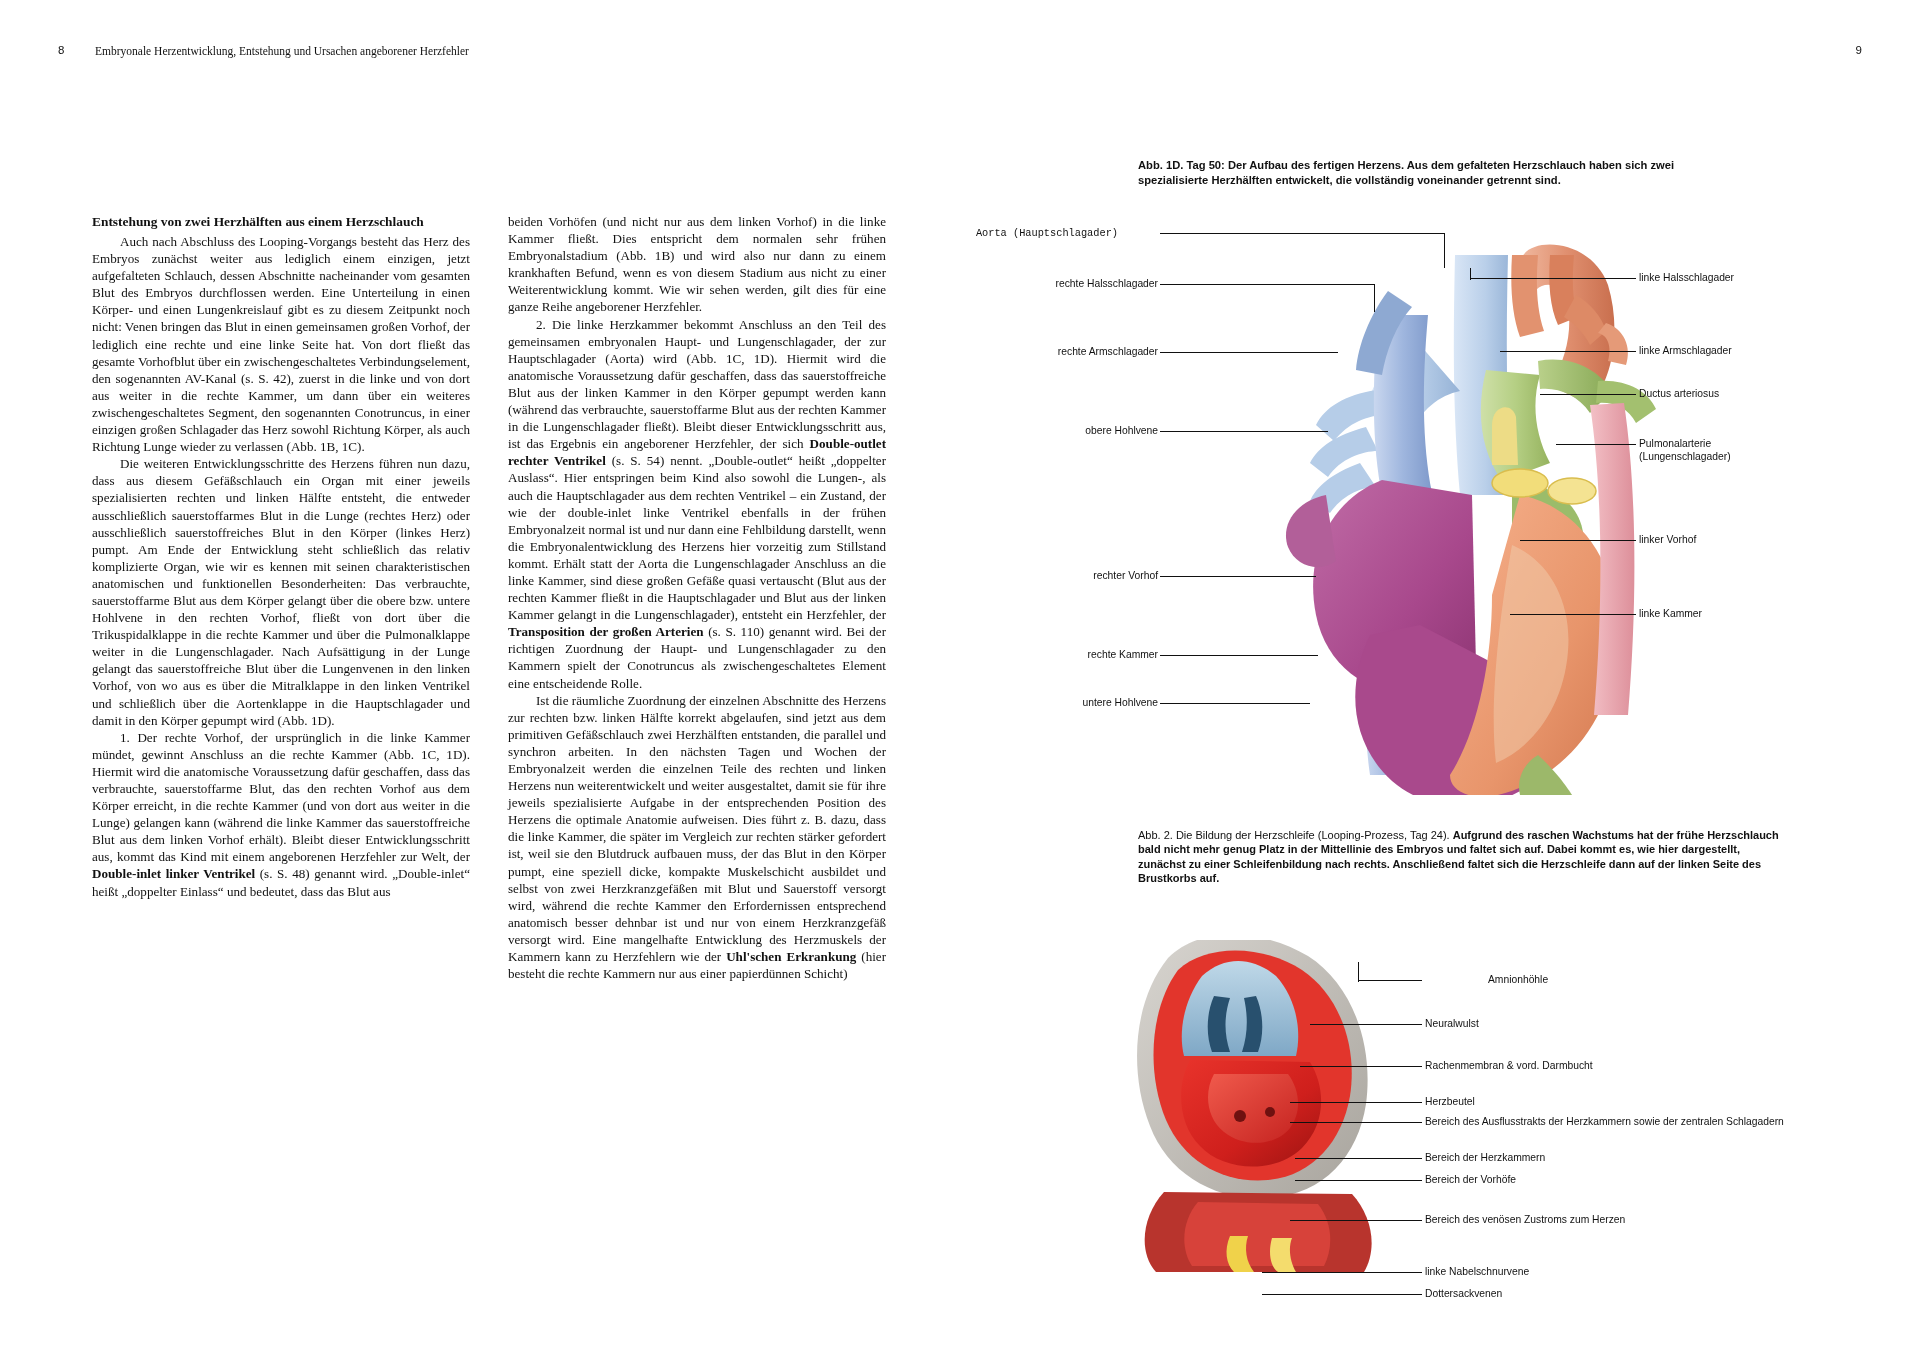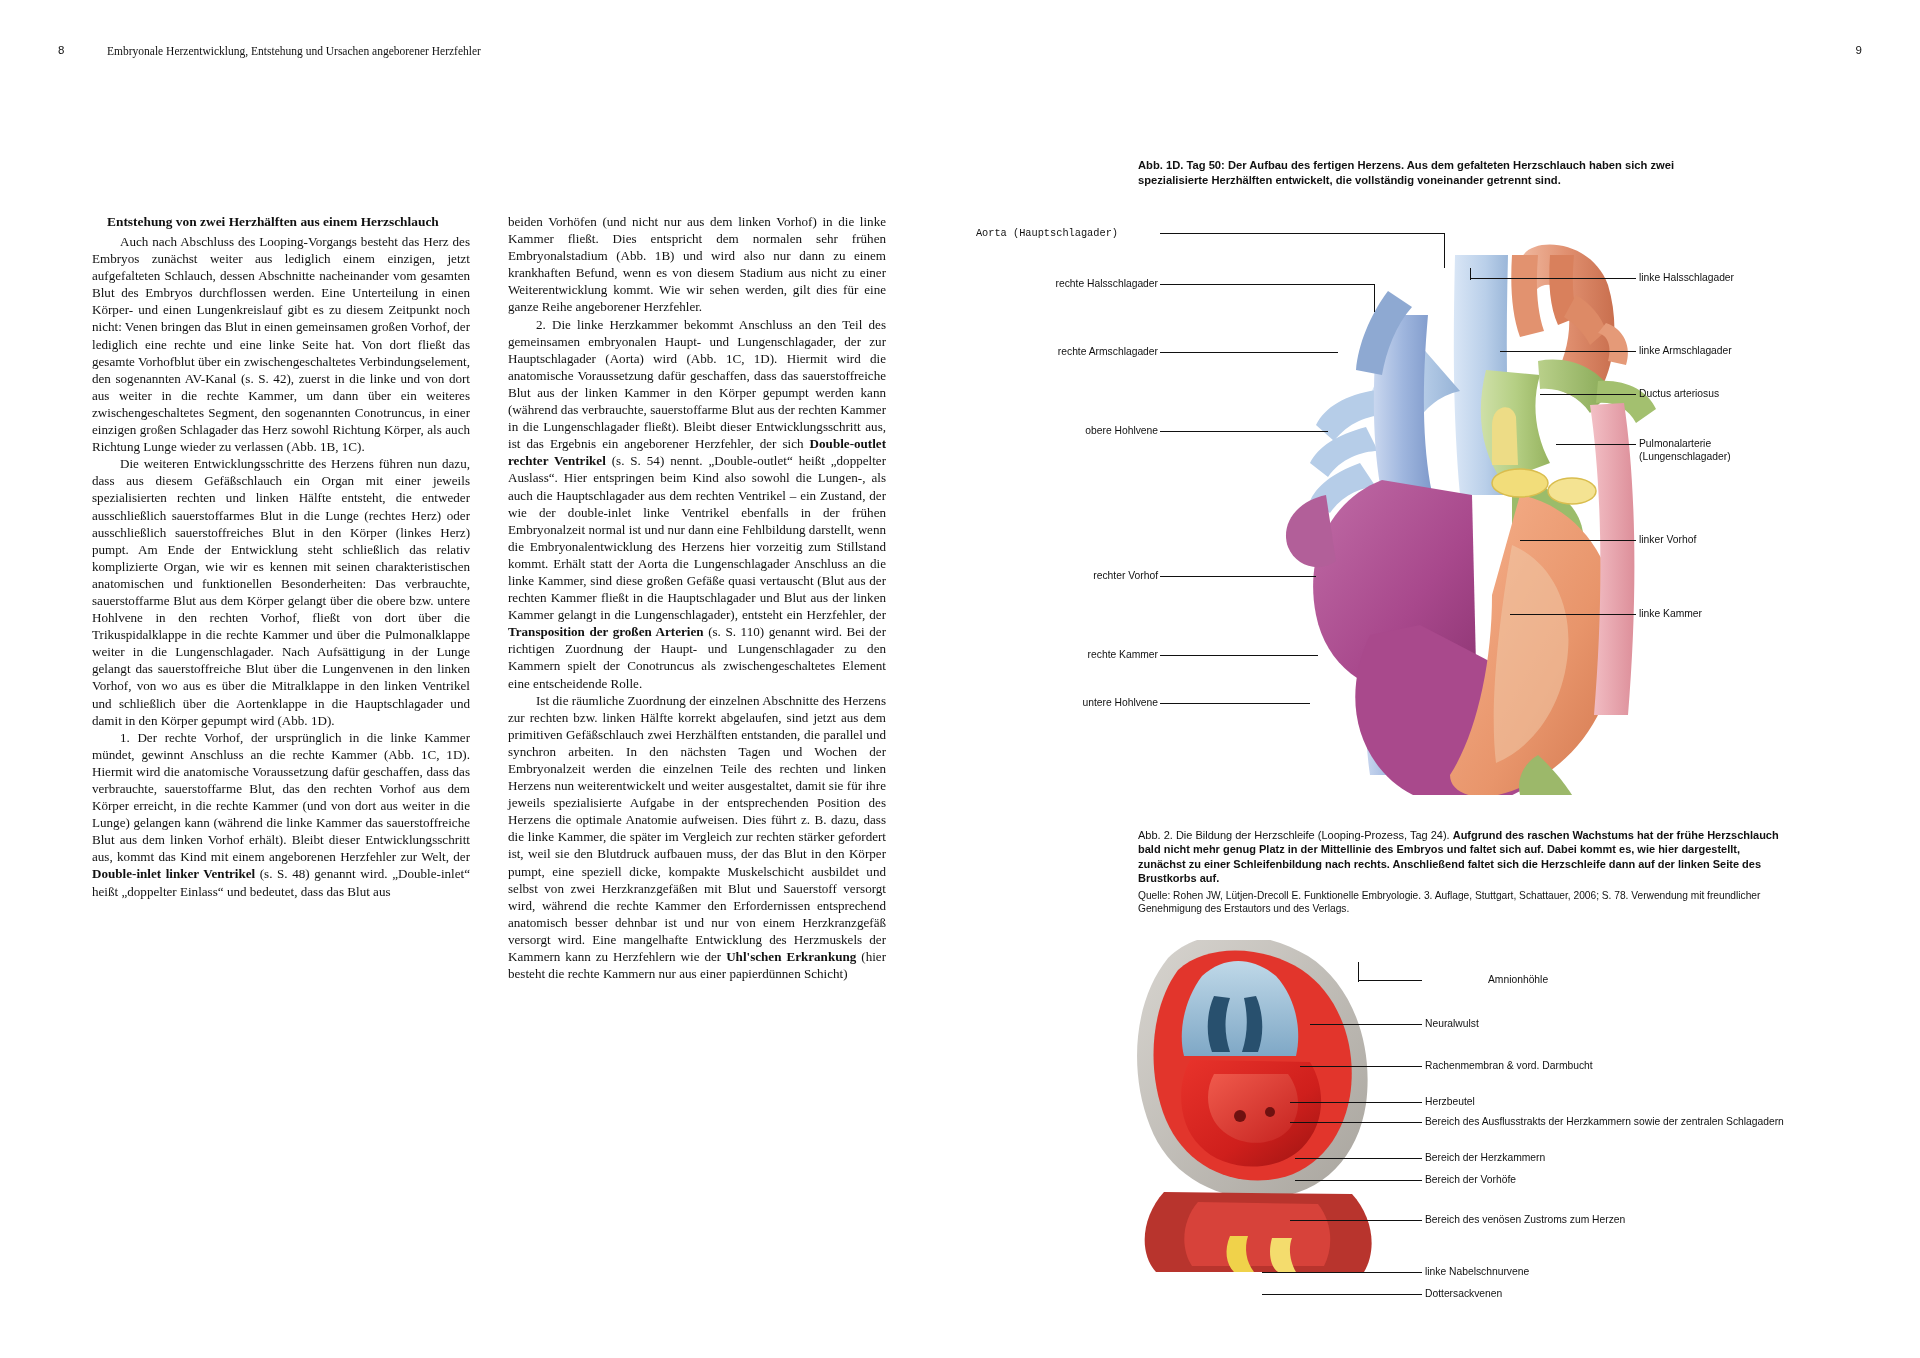--- a/index.html
+++ b/index.html
@@ -31,21 +31,20 @@
     color: #111;
     letter-spacing: .2px;
   }
   .runhead-left {
     position: absolute;
     left: 95px;
     top: 45px;
     font-size: 11.5px;
     font-family: "Liberation Serif", serif;
     color: #111;
-    margin-left: 12px;
   }
   .folio-right {
     position: absolute;
     right: 58px;
     top: 44px;
     font-size: 11.5px;
     font-family: "Liberation Sans", sans-serif;
     color: #111;
     text-align: right;
   }
@@ -62,21 +61,21 @@
     color: #111;
   }
   .col-1 { left: 92px; }
   .col-2 { left: 508px; }
 
   .col h2 {
     font-family: "Liberation Serif", serif;
     font-size: 13.4px;
     line-height: 17px;
     font-weight: bold;
-    margin: 0 0 3px 15px;
+    margin: 0 0 3px 0;
     text-align: left;
   }
   .col p {
     margin: 0;
     text-indent: 28px;
   }
   .col p.gap {
   }
   .col p.noindent {
     text-indent: 0;
@@ -298,21 +297,20 @@
 
   <div class="lbl" style="left:1639px; top:534px;">linker Vorhof</div>
   <div class="leader h" style="left:1520px; top:540px; width:116px;"></div>
 
   <div class="lbl" style="left:1639px; top:608px;">linke Kammer</div>
   <div class="leader h" style="left:1510px; top:614px; width:126px;"></div>
 
   <div class="fig-caption" id="cap-bottom">
     <span class="line1">Abb. 2. Die Bildung der Herzschleife (Looping-Prozess, Tag 24).</span>
     <span class="bold">Aufgrund des raschen Wachstums hat der frühe Herzschlauch bald nicht mehr genug Platz in der Mittellinie des Embryos und faltet sich auf. Dabei kommt es, wie hier dargestellt, zunächst zu einer Schleifenbildung nach rechts. Anschließend faltet sich die Herzschleife dann auf der linken Seite des Brustkorbs auf.</span>
-    <span class="src">Quelle: Rohen JW, Lütjen-Drecoll E. Funktionelle Embryologie. 3. Auflage, Stuttgart, Schattauer, 2006; S. 78. Verwendung mit freundlicher Genehmigung des Erstautors und des Verlags.</span>
   </div>
 
   <div class="figure" id="fig-embryo">
     <svg width="760" height="340" viewBox="0 0 760 340">
       <defs>
         <linearGradient id="eRed" x1="0" y1="0" x2="1" y2="1">
           <stop offset="0%" stop-color="#e8332b"></stop>
           <stop offset="60%" stop-color="#cf1f1c"></stop>
           <stop offset="100%" stop-color="#9d1412"></stop>
         </linearGradient>

